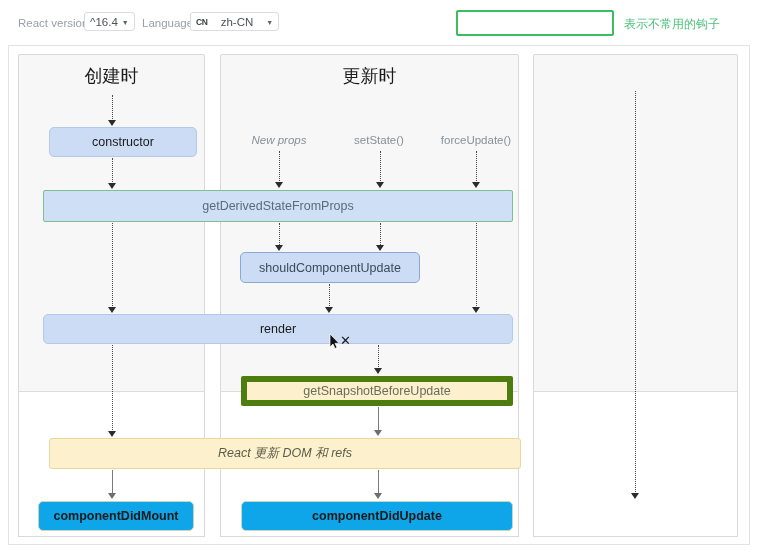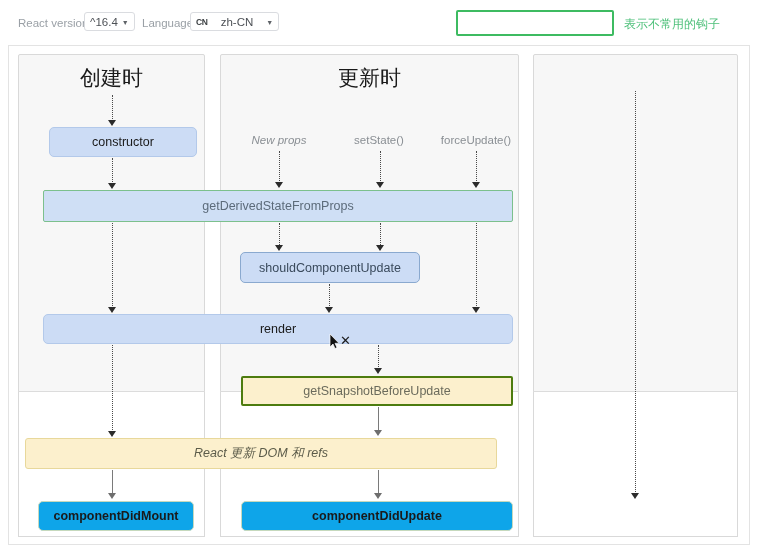--- a/index.html
+++ b/index.html
@@ -119,21 +119,21 @@
     position: absolute;
     height: 0;
     border-top: 1px solid #dcdcdc;
   }
   .phase-sep.mount   { left: 9px;   top: 345px; width: 187px; }
   .phase-sep.update  { left: 211px; top: 345px; width: 299px; }
   .phase-sep.unmount { left: 524px; top: 345px; width: 205px; }
 
   .col-title {
     position: absolute;
-    font-size: 21px;
+    font-size: 18px;
     color: #1a1a1a;
     text-align: center;
     white-space: nowrap;
   }
   .col-title.mount   { left: 9px;   top: 18px; width: 187px; }
   .col-title.update  { left: 211px; top: 18px; width: 299px; }
   .col-title.unmount { left: 524px; top: 18px; width: 205px; }
 
   
   .node {
@@ -161,21 +161,21 @@
   }
   .node.blue-green {
     background: #cfdff5;
     border: 1px solid #7cc08d;
     color: #5c6b7a;
     font-weight: normal;
     border-radius: 2px;
   }
   .node.yellow-green {
     background: #fcf0cd;
-    border: 2px solid #4d7c0f;
+    border: 6px solid #4d7c0f;
     color: #6b6b5c;
     font-weight: normal;
     border-radius: 2px;
   }
   .node.yellow {
     background: #fcf0cd;
     border: 1px solid #e8d89b;
     color: #5c5c4a;
     font-style: italic;
     border-radius: 3px;
@@ -187,21 +187,21 @@
     font-weight: bold;
     border-radius: 5px;
   }
 
   
   #n-constructor        { left: 40px;  top: 81px;  width: 148px; height: 30px; }
   #n-getderived        { left: 34px;  top: 144px; width: 470px; height: 32px; }
   #n-shouldupdate      { left: 231px; top: 206px; width: 180px; height: 31px; }
   #n-render            { left: 34px;  top: 268px; width: 470px; height: 30px; }
   #n-getsnapshot       { left: 232px; top: 330px; width: 272px; height: 30px; }
-  #n-reactupdate       { left: 16px;  top: 392px; width: 472px; height: 31px; }
+  #n-reactupdate       { left: 40px;  top: 392px; width: 472px; height: 31px; }
   #n-diddmount         { left: 29px;  top: 455px; width: 156px; height: 30px; }
   #n-didupdate         { left: 232px; top: 455px; width: 272px; height: 30px; }
   #n-willunmount       { left: 549px; top: 455px; width: 165px; height: 30px; }
 
   
   .trigger {
     position: absolute;
     font-size: 11.5px;
     color: #8a8f94;
     white-space: nowrap;

